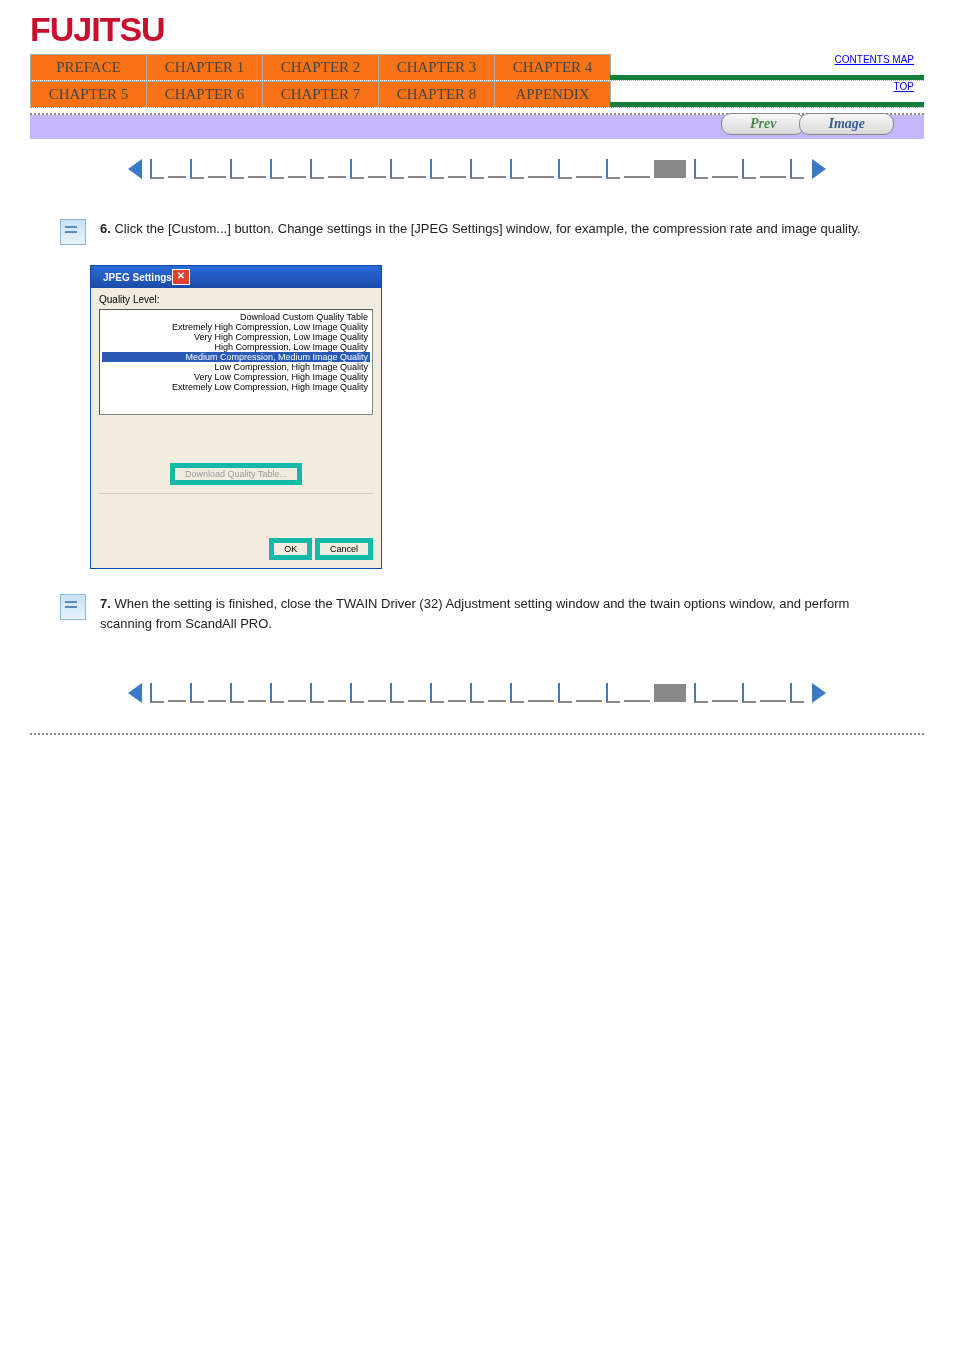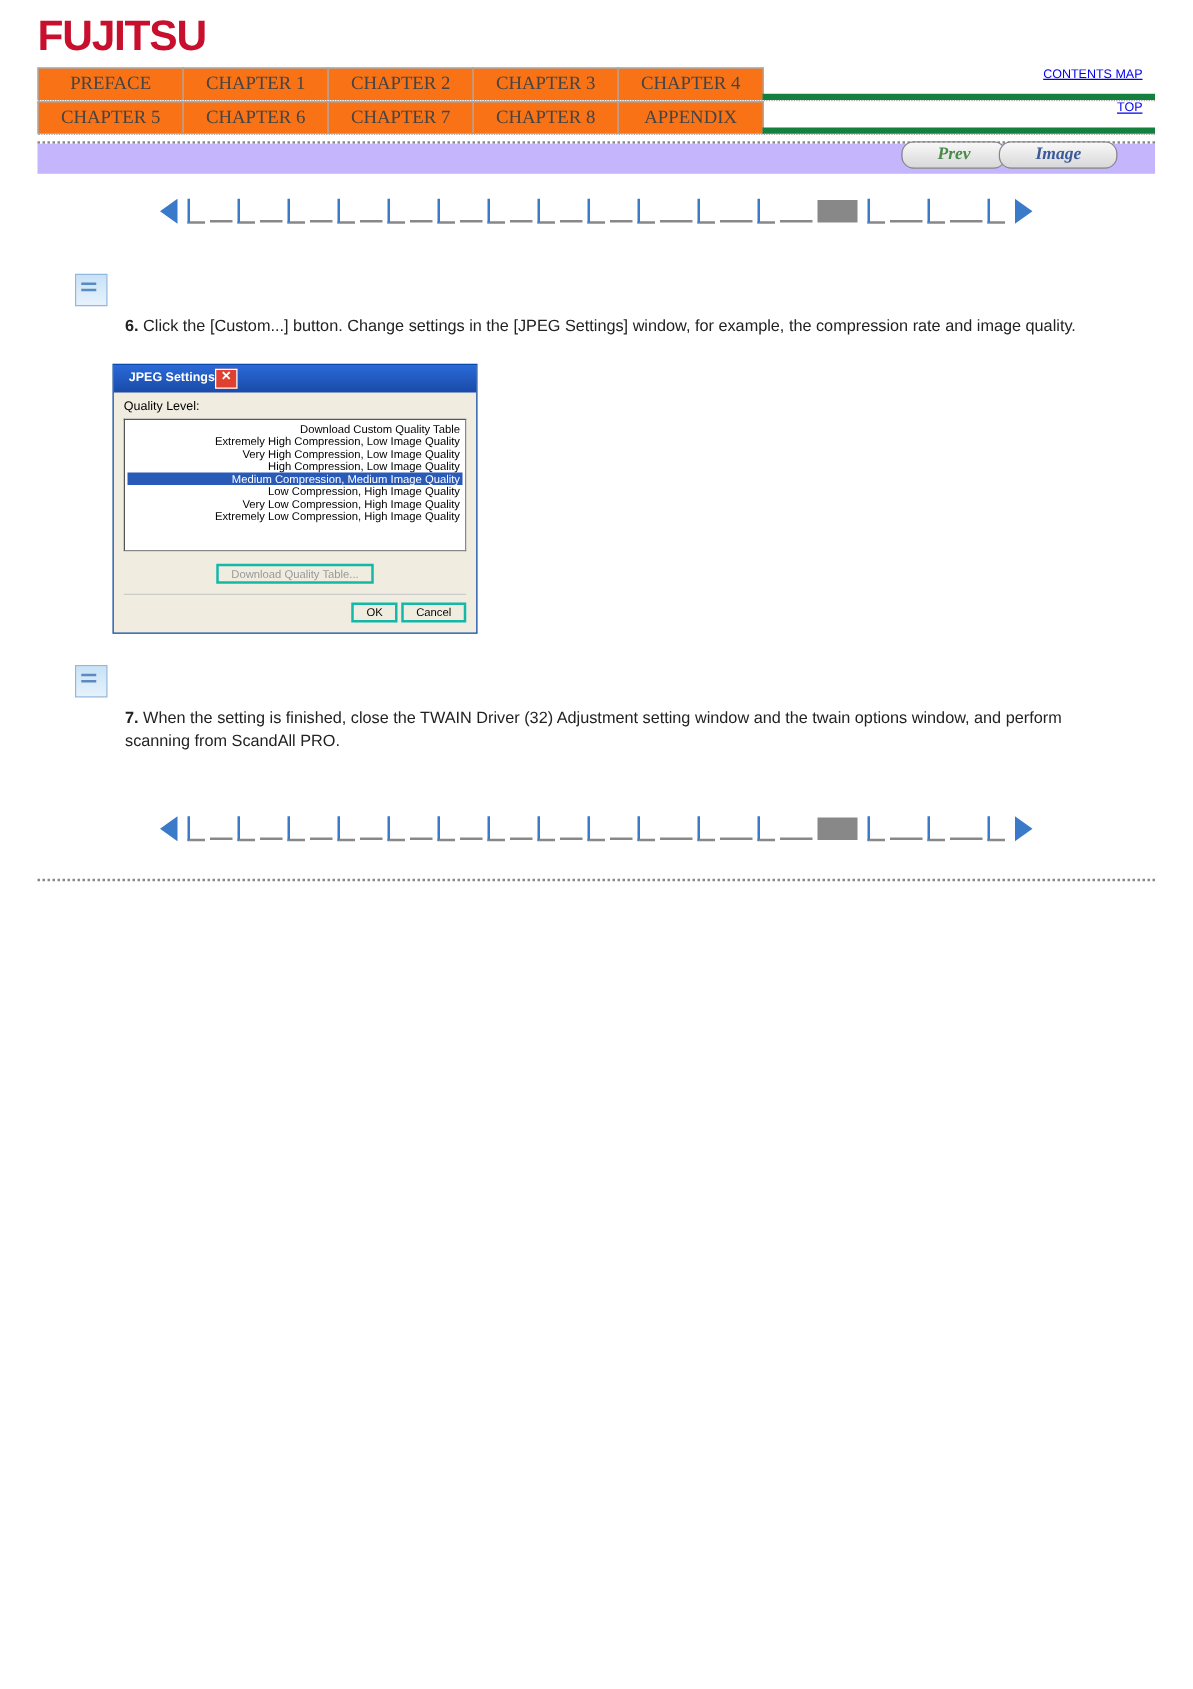--- a/index.html
+++ b/index.html
@@ -173,21 +173,20 @@
     content: "";
     position: absolute;
     left: 4px; top: 11px;
     width: 12px; height: 2px;
     background: #5a8ac0;
   }
   .step-text {
     font-size: 13px;
     color: #222;
     line-height: 1.5;
-    margin-top: 32px;
   }
   .step-num {
     font-weight: bold;
   }
   .dialog {
     width: 290px;
     border: 1px solid #0a4aa8;
     margin: 12px 0 25px 30px;
     font-size: 10px;
     background: #f0ece0;
@@ -245,23 +244,24 @@
   }
   .dlg-btn-row2 {
     text-align: right;
     margin-top: 8px;
     border-top: 1px solid #ccc;
     padding-top: 6px;
   }
   .dlg-btn {
     font-size: 9px;
     padding: 1px 10px;
-    border: 2px solid #14b8a6;
+    border: 5px solid #14b8a6;
     background: #f0ece0;
     cursor: pointer;
+    margin-top: 38px;
   }
   .dlg-btn.disabled {
     color: #999;
     cursor: default;
   }
   .dotted-bottom {
     border-top: 2px dotted #888;
     margin: 30px 30px 0 30px;
   }
   .footer-space {

